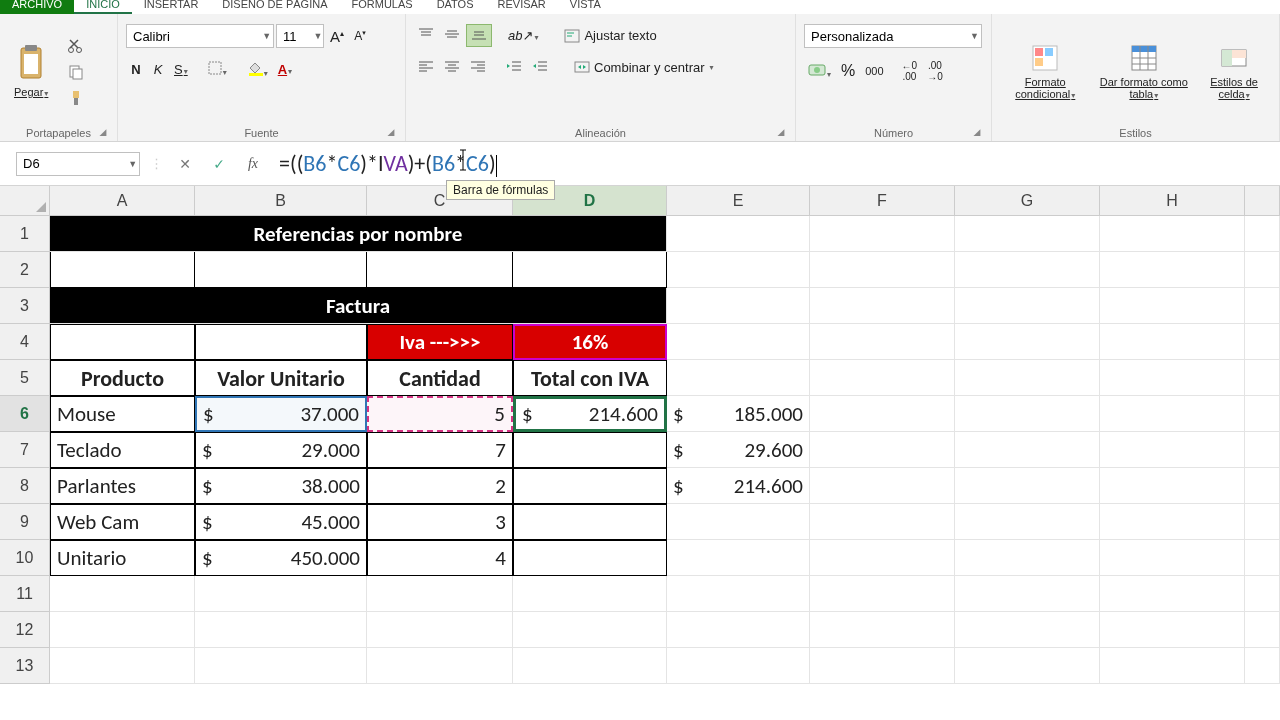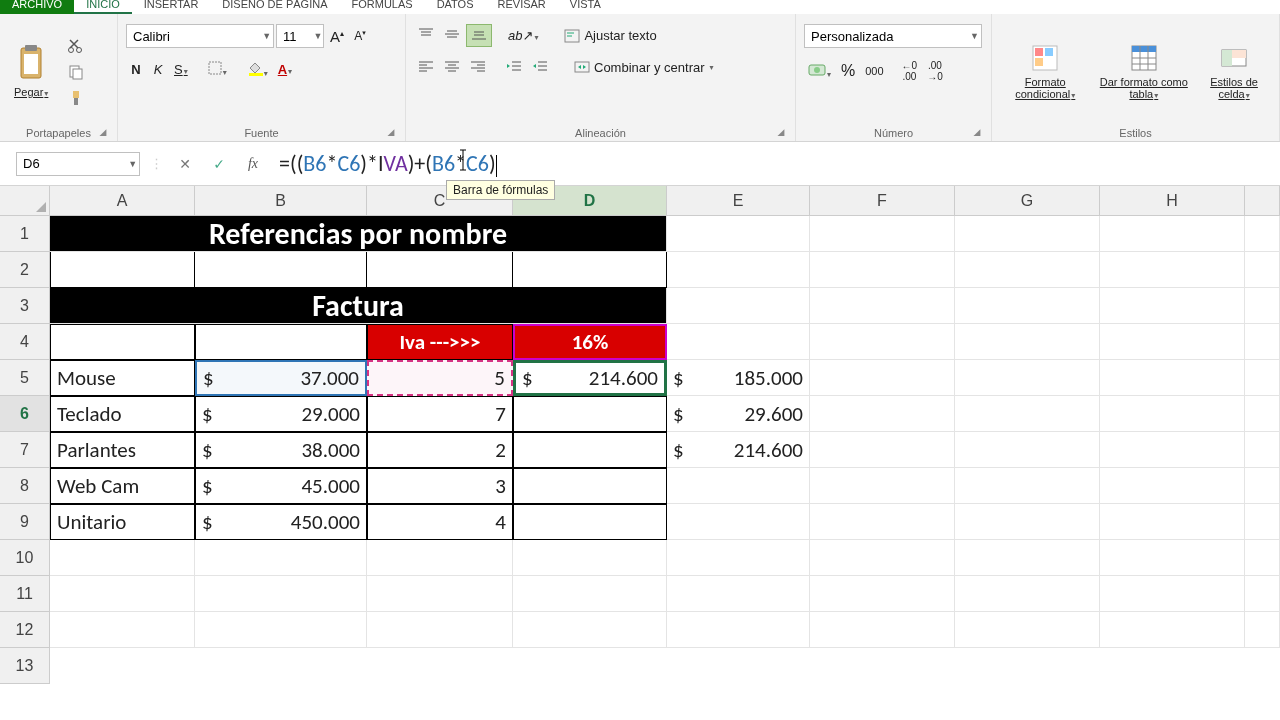--- a/index.html
+++ b/index.html
@@ -53,21 +53,21 @@
   .colhdrs { display: flex; height: 30px; }
   .colhdr { background: #f0f0f0; border-right: 1px solid #ccc; border-bottom: 1px solid #ccc; display: flex; align-items: center; justify-content: center; font-size: 16px; color: #444; }
   .colhdr.sel { background: #d5e3cf; color: #217346; font-weight: bold; }
   .rows { display: flex; flex-direction: column; position: relative; }
   .row { display: flex; height: 36px; }
   .cell { border-right: 1px solid #e4e4e4; border-bottom: 1px solid #e4e4e4; padding: 0 6px; display: flex; align-items: center; font-family: Calibri, sans-serif; font-size: 21px; overflow: hidden; white-space: nowrap; }
   
   .wA { width: 145px; } .wB { width: 172px; } .wC { width: 146px; } .wD { width: 154px; }
   .wE { width: 143px; } .wF { width: 145px; } .wG { width: 145px; } .wH { width: 145px; } .wI { width: 35px; }
   
-  .black-band { background: #000; color: #fff; font-weight: bold; font-size: 30px; justify-content: center; }
+  .black-band { background: #000; color: #fff; font-weight: bold; font-size: 21px; justify-content: center; }
   .hdr-cell { font-weight: bold; justify-content: center; border: 1px solid #000; font-size: 22px;}
   .data-cell { border: 1px solid #000; }
   .iva-label { background: #d80000; color: #fff; font-weight: bold; justify-content: center; border: 1px solid #000; }
   .iva-val { background: #d80000; color: #fff; font-weight: bold; justify-content: center; border: 2px solid #cc00cc; }
   .money { justify-content: space-between; }
   .money .cur { }
   .money .amt { text-align: right; }
   .qty { justify-content: flex-end; }
   
   .ref-blue { border: 2px solid #2f75b5 !important; background: rgba(47,117,181,0.05);}
@@ -372,20 +372,31 @@
         <div class="cell wB data-cell"></div>
         <div class="cell wC iva-label">Iva ---&gt;&gt;&gt;</div>
         <div class="cell wD iva-val">16%</div>
         <div class="cell wE"></div>
           <div class="cell wF"></div>
           <div class="cell wG"></div>
           <div class="cell wH"></div>
           <div class="cell wI"></div>
       </div>
 
+      <div class="row">
+        <div class="cell wA hdr-cell">Producto</div>
+        <div class="cell wB hdr-cell">Valor Unitario</div>
+        <div class="cell wC hdr-cell">Cantidad</div>
+        <div class="cell wD hdr-cell">Total con IVA</div>
+        <div class="cell wE"></div>
+          <div class="cell wF"></div>
+          <div class="cell wG"></div>
+          <div class="cell wH"></div>
+          <div class="cell wI"></div>
+      </div>
 
       <div class="row">
         <div class="cell wA data-cell">Mouse</div>
         <div class="cell wB data-cell money ref-blue">
             <span class="cur">$</span>
             <span class="amt">37.000</span>
           </div>
         <div class="cell wC data-cell qty ref-pink">5</div>
         <div class="cell wD data-cell money active-cell">
             <span class="cur">$</span>

